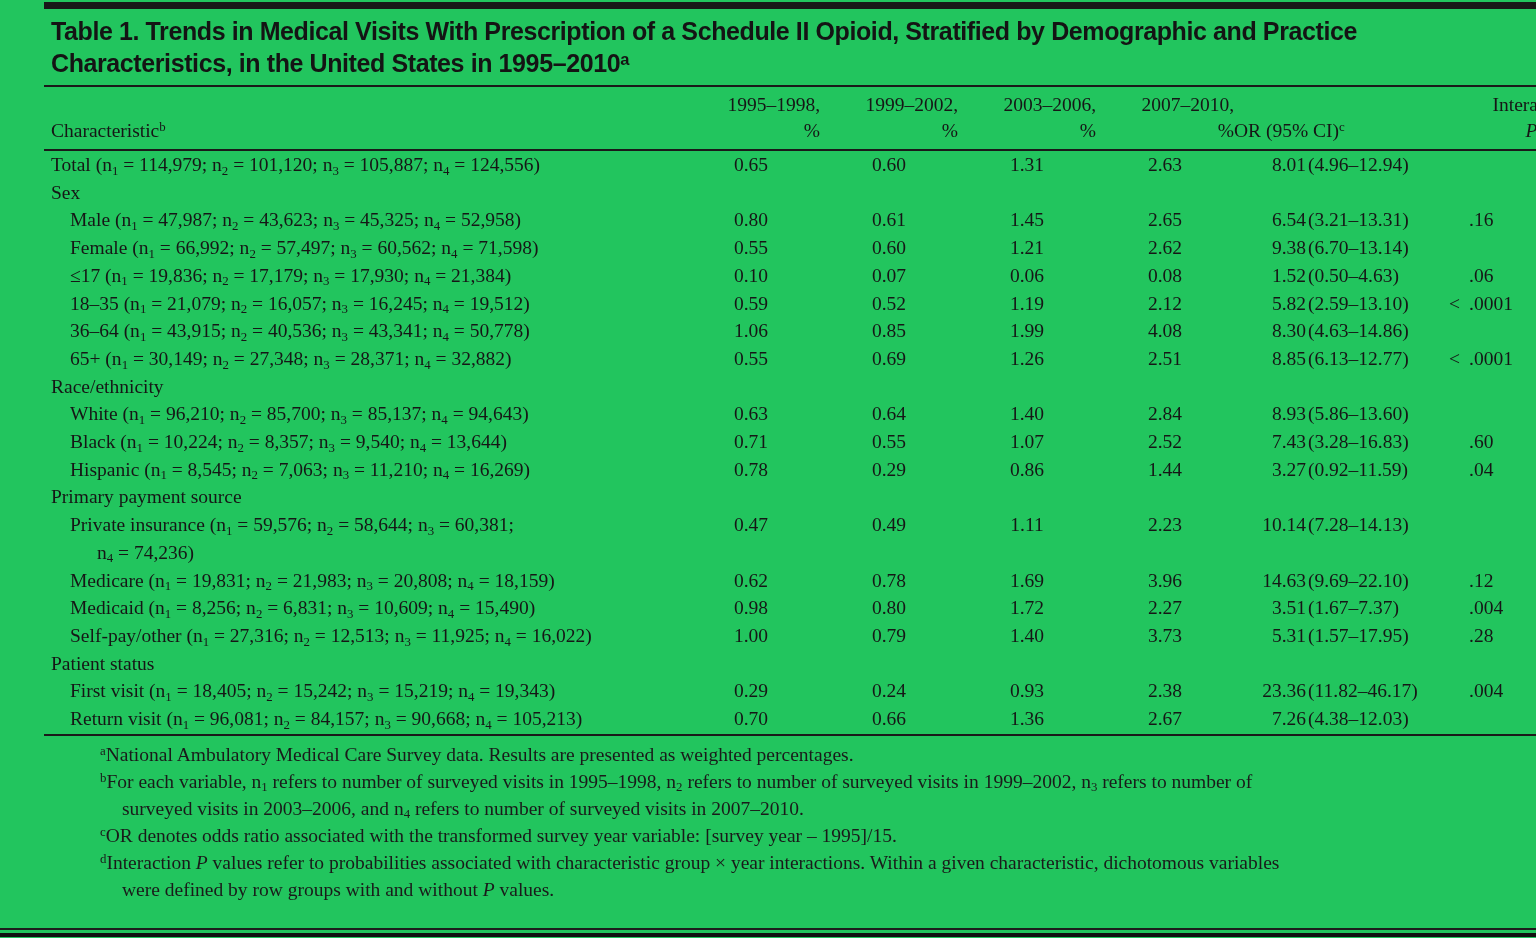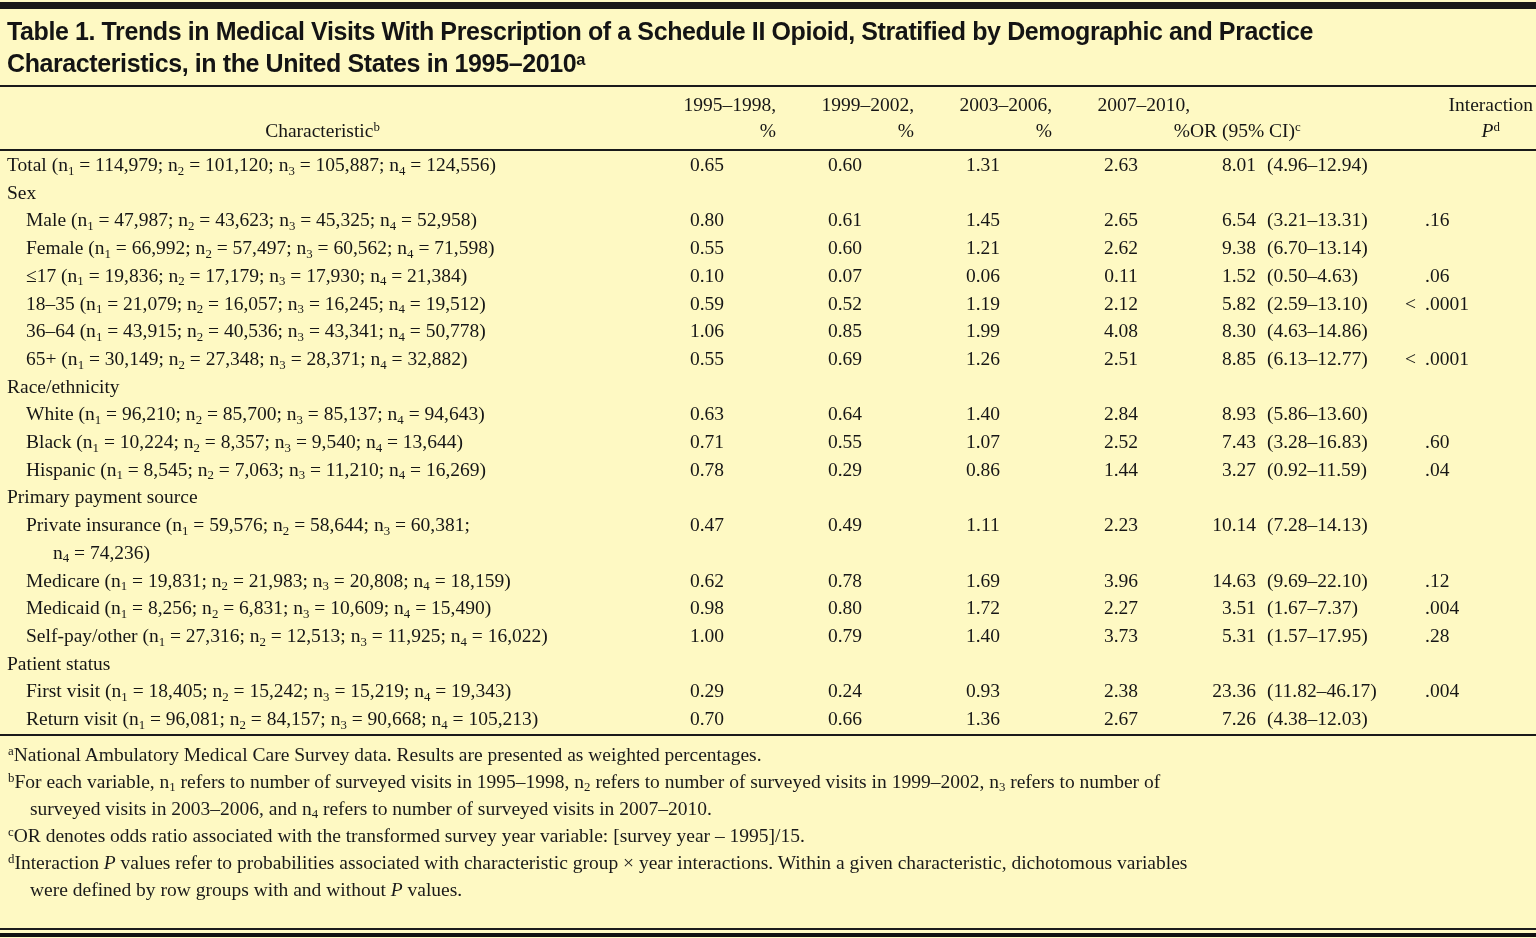--- a/index.html
+++ b/index.html
@@ -1,19 +1,20 @@
 <!DOCTYPE html>
 <html><head>
 <meta charset="utf-8">
 <style>
   html,body { margin:0; padding:0; background:#ffffff; }
   .page {
     width:1536px; height:938px; position:relative; overflow:hidden;
-    background:#fef9c3; color:#161616; box-sizing:border-box;
+    background:#22c55e; color:#161616; box-sizing:border-box;
     font-family:"Liberation Serif", serif;
+    padding-left:44px;
   }
   .topbar { height:7px; background:#181818; margin-top:2px; }
   .title {
     font-family:"Liberation Sans", sans-serif; font-weight:bold;
     font-size:25px; line-height:32px; letter-spacing:-0.4px;
     color:#141414; padding:6px 10px 6px 7px;
   }
   .title-rule { border-top:2px solid #1a1a1a; }
 
   table.main {
@@ -22,42 +23,42 @@
   }
   col.c-char { width:638px; }
   col.c-pct  { width:138px; }
   col.c-or   { width:207px; }
   col.c-pv   { width:139px; }
 
   thead th {
     font-weight:normal; vertical-align:bottom; line-height:26px;
     padding:5px 0 5px 0; border-bottom:2.5px solid #1a1a1a;
   }
-  th.char { text-align:center; padding-left:7px; }
+  th.char { text-align:left; padding-left:7px; }
   th.pct  { text-align:right; }
   th.or   { text-align:left; padding-right:12px; white-space:nowrap; }
   th.pint { text-align:right; padding-right:3px; }
   th.pint .hdr2 { display:inline-block; text-align:center; }
 
   tbody td { line-height:27.7px; vertical-align:top; padding:0; }
   td.char { text-align:left; padding-left:7px; }
   td.char.indent1 { padding-left:53px; text-indent:-27px;margin-top:40px; }
   td.pct { text-align:center; }
   td.or  { text-align:left; padding-left:16px; white-space:nowrap; }
-  td.or .or-num { display:inline-block; width:50px; text-align:right; }
-  td.or .or-ci  { margin-left:11px; }
+  td.or .or-num { display:inline-block; width:50px; text-align:right;margin-left:6px; }
+  td.or .or-ci  { margin-left:2px; }
   td.pv  { text-align:left; padding-left:28px; white-space:nowrap; }
   td.pv .lt { display:inline-block; width:20px; margin-left:-20px; text-align:left; }
 
   sub { font-size:66%; vertical-align:baseline; position:relative; top:0.28em; line-height:0; }
   sup { font-size:66%; vertical-align:baseline; position:relative; top:-0.45em; line-height:0; }
   i   { font-style:italic; }
 
   .foot-rule { border-top:2px solid #1a1a1a; margin-top:1px; }
-  .footnotes { padding:5px 8px 0 8px; font-size:19.5px; line-height:27px; color:#1a1a1a; }
+  .footnotes { padding:5px 8px 0 8px; font-size:19.5px; line-height:27px; color:#1a1a1a;margin-left:48px; }
   .footnote  { padding-left:22px; text-indent:-22px; }
 
   .bottom-rule {
     position:absolute; left:0; bottom:1px; width:1536px; height:3px;
     border-top:2px solid #1d1d1d; border-bottom:4px solid #111111;
   }
 </style>
 </head>
 <body>
 
@@ -139,21 +140,21 @@
           <td class="pct">1.21</td>
           <td class="pct">2.62</td>
           <td class="or"><span class="or-num">9.38</span><span class="or-ci">(6.70–13.14)</span></td>
           <td class="pv"></td>
         </tr>
         <tr>
           <td class="char indent1">≤17 (n<sub>1</sub> = 19,836; n<sub>2</sub> = 17,179; n<sub>3</sub> = 17,930; n<sub>4</sub> = 21,384)</td>
           <td class="pct">0.10</td>
           <td class="pct">0.07</td>
           <td class="pct">0.06</td>
-          <td class="pct">0.11</td>
+          <td class="pct">0.08</td>
           <td class="or"><span class="or-num">1.52</span><span class="or-ci">(0.50–4.63)</span></td>
           <td class="pv">.06</td>
         </tr>
         <tr>
           <td class="char indent1">18–35 (n<sub>1</sub> = 21,079; n<sub>2</sub> = 16,057; n<sub>3</sub> = 16,245; n<sub>4</sub> = 19,512)</td>
           <td class="pct">0.59</td>
           <td class="pct">0.52</td>
           <td class="pct">1.19</td>
           <td class="pct">2.12</td>
           <td class="or"><span class="or-num">5.82</span><span class="or-ci">(2.59–13.10)</span></td>

